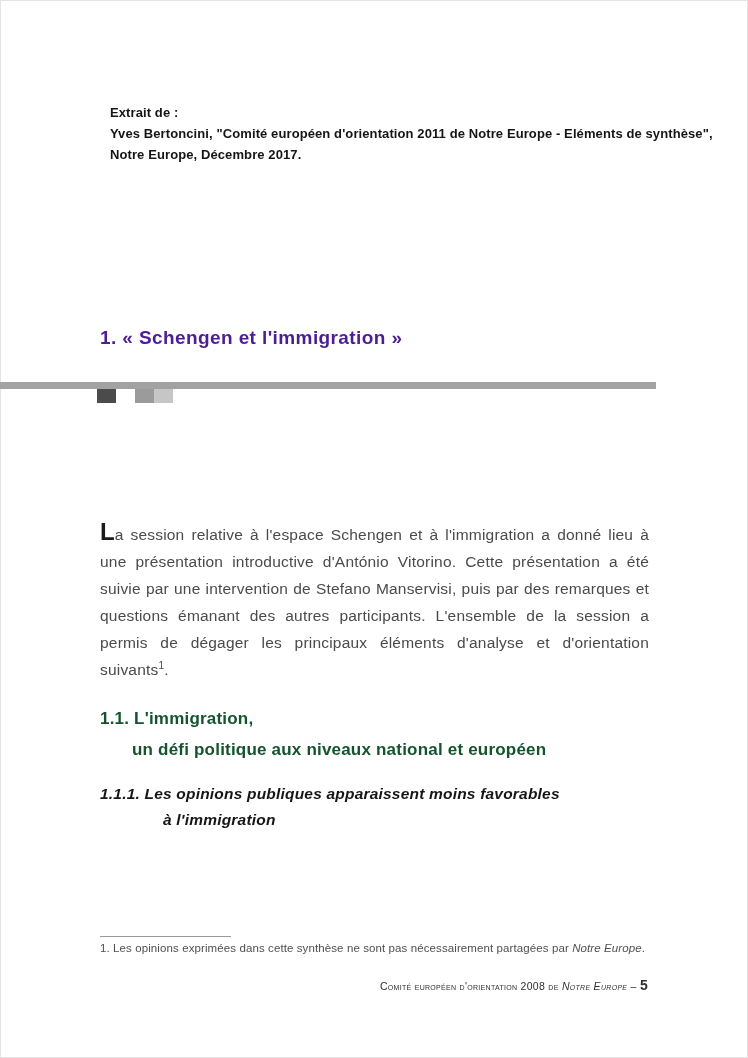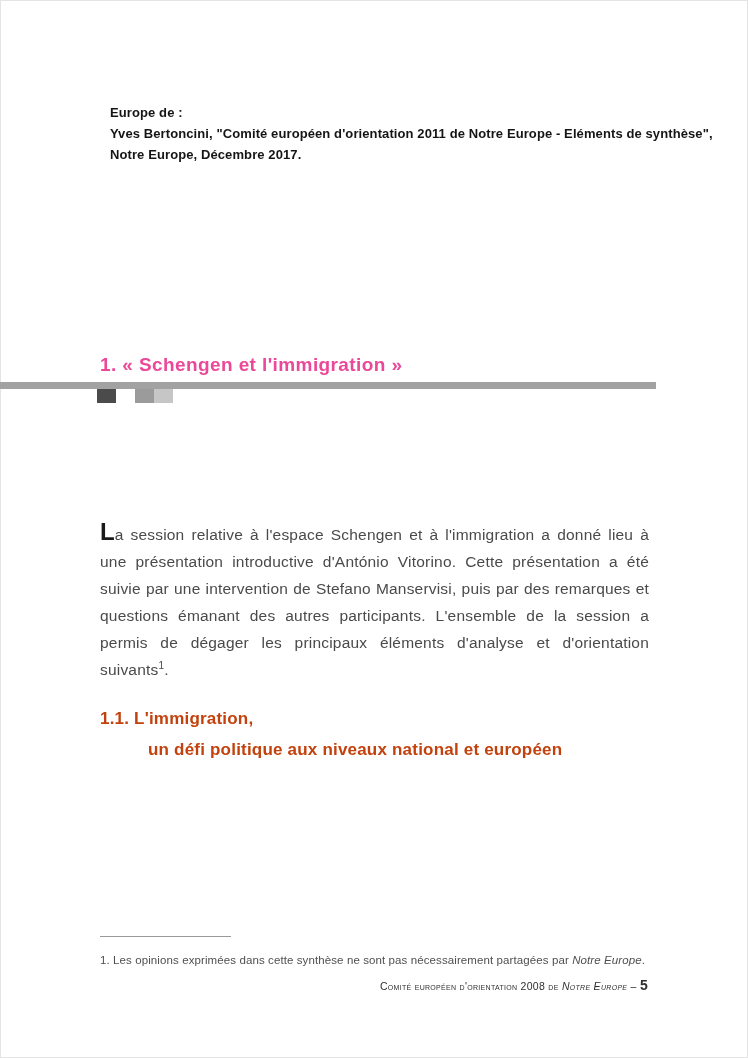--- a/index.html
+++ b/index.html
@@ -17,22 +17,22 @@
   
   .extract {
     position:absolute; left:110px; top:102px;
     font-size:13px; font-weight:bold; color:#151515;
     line-height:21px; letter-spacing:0.1px;
     white-space:nowrap;
   }
 
   
   .doc-title {
-    position:absolute; left:100px; top:354px;
-    font-size:19px; font-weight:bold; color:#ec4899;
+    position:absolute; left:100px; top:327px;
+    font-size:19px; font-weight:bold; color:#4c1d95;
     letter-spacing:0.4px; white-space:nowrap;
   }
 
   
   .rule-bar { position:absolute; left:0; top:382px; width:656px; height:7px; }
   .sq { position:absolute; top:389px; width:19px; height:14px; }
   .sq1 { left:97px; }
   .sq2 { left:135px; }
   .sq3 { left:154px; }
 
@@ -41,24 +41,24 @@
     position:absolute; left:100px; top:518px; width:549px;
     font-size:15.5px; line-height:27px; text-align:justify;
     color:#4a4a4a; letter-spacing:0.2px;
   }
   .dropcap { font-size:24px; font-weight:bold; color:#1a1a1a; letter-spacing:0; }
   .fn-ref { font-size:10px; vertical-align:super; line-height:0; }
 
   
   .sec {
     position:absolute; left:100px; top:703px;
-    font-size:17px; font-weight:bold; color:#c2410c;
+    font-size:17px; font-weight:bold; color:#14532d;
     line-height:31px; letter-spacing:0.2px; white-space:nowrap;
   }
-  .sec-line2 { margin-left:48px; }
+  .sec-line2 { margin-left:32px; }
 
   
   .subsec {
     position:absolute; left:100px; top:781px;
     font-size:15.5px; font-weight:bold; font-style:italic;
     color:#161616; line-height:26px; letter-spacing:0.2px; white-space:nowrap;
   }
   .subsec-line2 { margin-left:63px; }
 
   
@@ -70,59 +70,63 @@
   .bullet-text {
     margin-left:15px;
     font-size:15.5px; line-height:27px; text-align:justify;
     color:#4a4a4a; letter-spacing:0.2px;
   }
 
   
   .footnote-rule { position:absolute; left:100px; top:936px; width:131px; height:1px; background:#9a9a9a; }
   .footnote {
     position:absolute; left:100px; top:942px; width:560px;
-    font-size:11.5px; color:#4f4f4f; letter-spacing:0.1px;margin-top:12px;
+    font-size:11.5px; color:#4f4f4f; letter-spacing:0.1px;
   }
   .footnote i { font-style:italic; }
 
   
   .footer {
     position:absolute; right:100px; top:977px;
     font-size:10.5px; color:#2f2f2f;
     font-variant:small-caps; letter-spacing:0.3px;
     white-space:nowrap;
   }
   .footer i { font-style:italic; }
   .footer-page { font-size:14px; font-weight:bold; font-variant:normal; }
 </style>
 </head>
 <body>
 
 <div class="page">
 
   <div class="extract">
-    <div>Europe de :</div>
+    <div>Extrait de :</div>
     <div>Yves Bertoncini, "Comité européen d'orientation 2011 de Notre Europe - Eléments de synthèse",</div>
     <div>Notre Europe, Décembre 2017.</div>
   </div>
 
   <h1 class="doc-title">1. « Schengen et l'immigration »</h1>
 
   <div class="rule-bar" style="background: rgb(162, 162, 162);"></div>
   <div class="sq sq1" style="background: rgb(75, 75, 75);"></div>
   <div class="sq sq2" style="background: rgb(155, 155, 155);"></div>
   <div class="sq sq3" style="background: rgb(198, 198, 198);"></div>
 
   <p class="intro"><span class="dropcap">L</span><span>a session relative à l'espace Schengen et à l'immigration a donné lieu à une présentation introductive d'António Vitorino. Cette présentation a été suivie par une intervention de Stefano Manservisi, puis par des remarques et questions émanant des autres participants. L'ensemble de la session a permis de dégager les principaux éléments d'analyse et d'orientation suivants</span><sup class="fn-ref">1</sup><span>.</span></p>
 
   <h2 class="sec">
     <div>1.1. L'immigration,</div>
     <div class="sec-line2">un défi politique aux niveaux national et européen</div>
   </h2>
 
+  <h3 class="subsec">
+    <div>1.1.1. Les opinions publiques apparaissent moins favorables</div>
+    <div class="subsec-line2">à l'immigration</div>
+  </h3>
 
 
   <div class="footnote-rule"></div>
   <p class="footnote"><span>1. Les opinions exprimées dans cette synthèse ne sont pas nécessairement partagées par </span><i>Notre Europe</i><span>.</span></p>
 
   <div class="footer"><span>Comité européen d'orientation 2008 de </span><i>Notre Europe</i><span> – </span><span class="footer-page">5</span></div>
 
 </div>
 
 </body></html>

